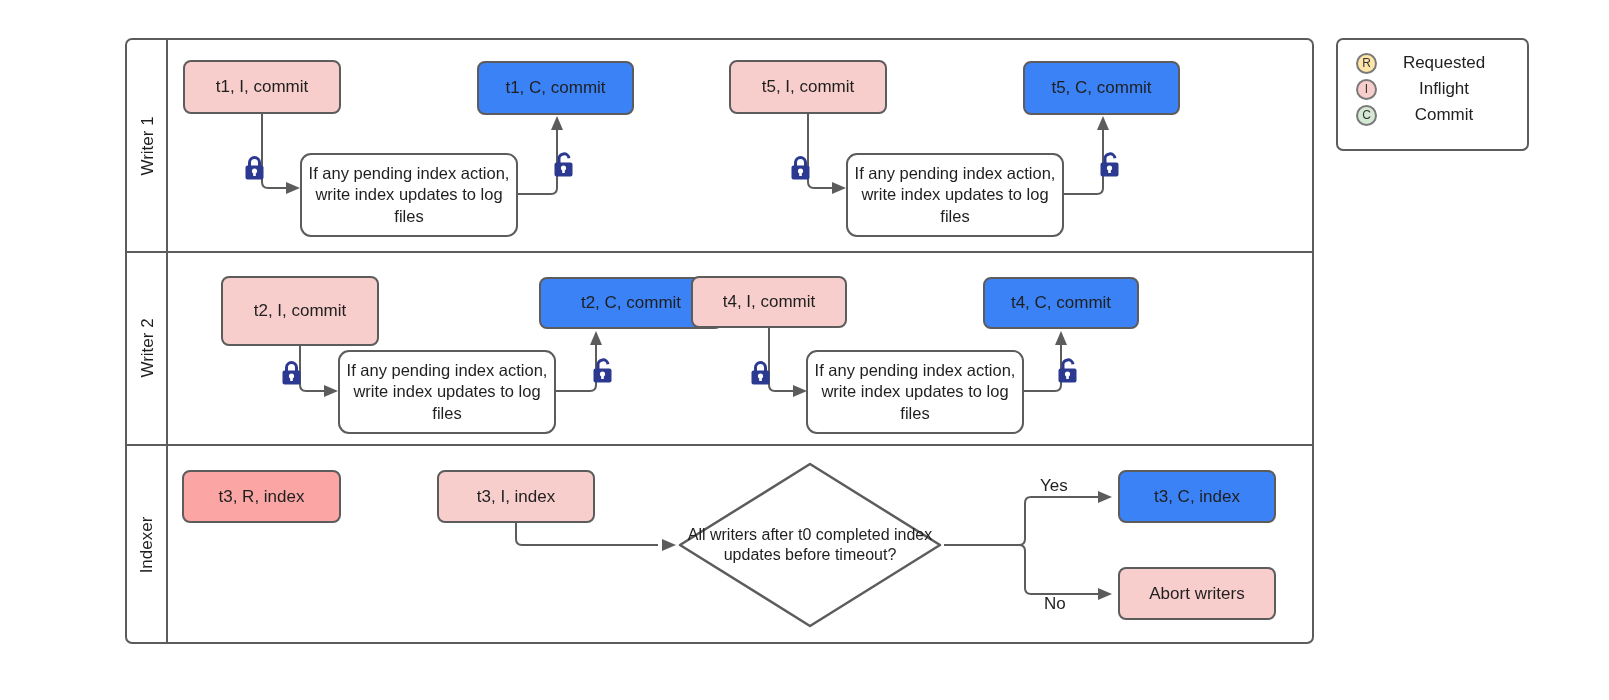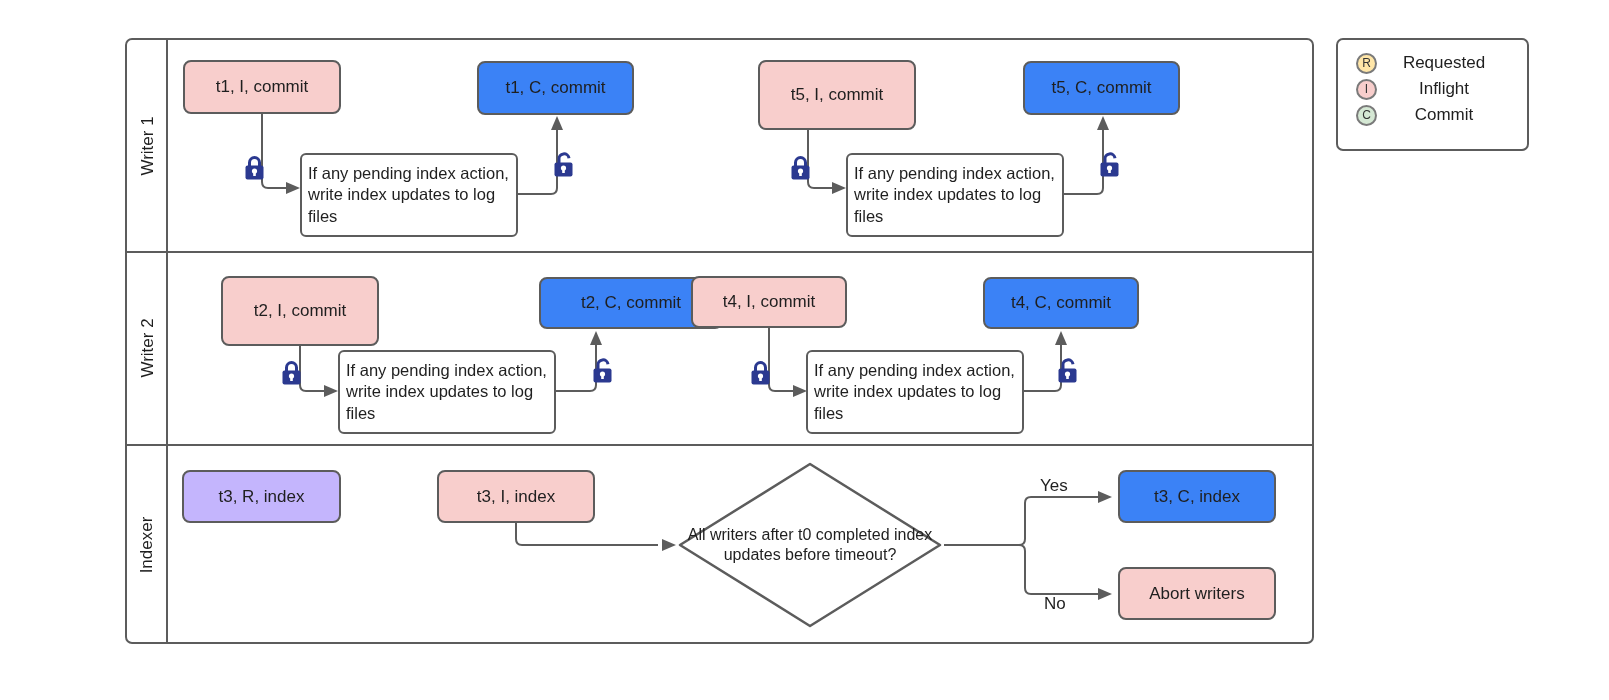--- a/index.html
+++ b/index.html
@@ -61,29 +61,30 @@
 
   
   .node {
     position: absolute;
     box-sizing: border-box;
     border: 2.5px solid #5c5c5c;
     border-radius: 8px;
     display: flex;
     align-items: center;
     justify-content: center;
+    text-align: center;
     color: #1f1f1f;
     font-size: 17px;
     line-height: 1.28;
     padding: 2px 6px;
   }
   .node.pink   { background: #f8cecc; }
   .node.green  { background: #3b82f6; }
-  .node.yellow { background: #c4b5fd; }
-  .node.plain  { background: #ffffff; border-radius: 6px; font-size: 16.5px; }
+  .node.yellow { background: #fca5a5; }
+  .node.plain  { background: #ffffff; border-radius: 11px; font-size: 16.5px; }
 
   
   .diamond-wrap { position: absolute; }
   .diamond-wrap svg { position: absolute; left: 0; top: 0; overflow: visible; }
   .diamond-text {
     position: absolute;
     left: 0; top: 0;
     width: 100%; height: 100%;
     display: flex;
     align-items: center;
@@ -222,21 +223,21 @@
   </div>
 
   <div class="node plain" style="left:300px; top:153px; width:218px; height:84px;">
     <span>If any pending index action, write index updates to log files</span>
   </div>
 
   <div class="node green" style="left:477px; top:61px; width:157px; height:54px;">
     <span>t1, C, commit</span>
   </div>
 
-  <div class="node pink" style="left:729px; top:60px; width:158px; height:70px;margin-left:29px;">
+  <div class="node pink" style="left:729px; top:60px; width:158px; height:54px;">
     <span>t5, I, commit</span>
   </div>
 
   <div class="node plain" style="left:846px; top:153px; width:218px; height:84px;">
     <span>If any pending index action, write index updates to log files</span>
   </div>
 
   <div class="node green" style="left:1023px; top:61px; width:157px; height:54px;">
     <span>t5, C, commit</span>
   </div>

